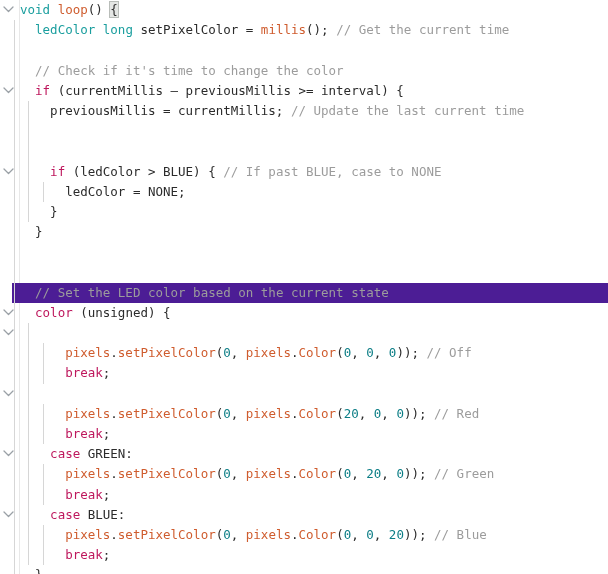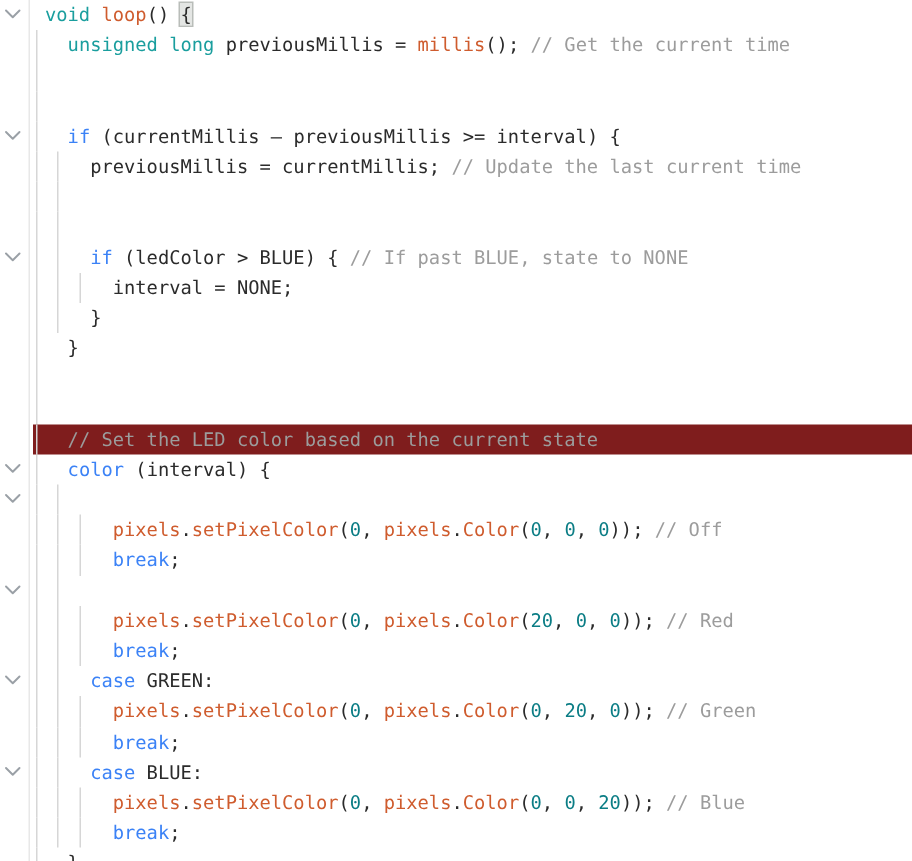--- a/index.html
+++ b/index.html
@@ -34,49 +34,49 @@
     left: 3px;
     width: 15px;
     height: 20.2px;
     cursor: pointer;
   }
   .fold svg { display: block; margin-top: 6px; }
 
   
   .code {
     position: absolute;
-    left: 22px; top: 0;
+    left: 12px; top: 0;
     right: 0;
     height: 574px;
   }
   .line {
     position: relative;
     height: 20.2px;
     white-space: pre;
     color: #2b2b2b;
   }
-  .line.hl { background: #7f1d1d; }
+  .line.hl { background: #4c1d95; }
 
   
   .guide {
     position: absolute;
     top: 0;
     width: 1px;
     height: 20.2px;
     background: #d6d6d6;
   }
   .g1 { left: 2px; }
   .g2 { left: 16px; }
   .g3 { left: 31px; }
 
   .txt { position: relative; padding-left: 8px; display: inline-block; }
 
   
   .k-type   { color: #1a9e9e; }          
-  .k-ctrl   { color: #3b82f6; }          
+  .k-ctrl   { color: #be185d; }          
   .fn       { color: #cf5c2e; }          
   .num      { color: #0b7d85; }          
   .cmt      { color: #9c9c9c; }          
   .plain    { color: #2b2b2b; }
   .brkt {
     background: #e4e6e4;
     outline: 1px solid #b9bdb9;
   }
 </style>
 </head>
@@ -120,35 +120,35 @@
         </svg>
       </div>
       <div class="fold" style="top: 505px;">
         <svg width="11" height="7" viewBox="0 0 11 7" fill="none" xmlns="http://www.w3.org/2000/svg">
           <path d="M1 1L5.5 5.5L10 1" stroke="#9aa0a6" stroke-width="1.3" stroke-linecap="round" stroke-linejoin="round"></path>
         </svg>
       </div>
     </div>
   <div class="code">
       <div class="line"><span class="txt"><span class="k-type">void</span><span class="plain"> </span><span class="fn">loop</span><span class="plain">() </span><span class="plain brkt">{</span></span></div>
-      <div class="line"><div class="guide g1"></div><span class="txt"><span class="plain">  </span><span class="k-type">unsigned</span><span class="plain"> </span><span class="k-type">long</span><span class="plain"> previousMillis = </span><span class="fn">millis</span><span class="plain">(); </span><span class="cmt">// Get the current time</span></span></div>
+      <div class="line"><div class="guide g1"></div><span class="txt"><span class="plain">  </span><span class="k-type">ledColor</span><span class="plain"> </span><span class="k-type">long</span><span class="plain"> setPixelColor = </span><span class="fn">millis</span><span class="plain">(); </span><span class="cmt">// Get the current time</span></span></div>
       <div class="line"><div class="guide g1"></div><span class="txt"></span></div>
-      <div class="line"><div class="guide g1"></div><span class="txt"><span class="plain">  </span></span></div>
+      <div class="line"><div class="guide g1"></div><span class="txt"><span class="plain">  </span><span class="cmt">// Check if it's time to change the color</span></span></div>
       <div class="line"><div class="guide g1"></div><span class="txt"><span class="plain">  </span><span class="k-ctrl">if</span><span class="plain"> (currentMillis – previousMillis &gt;= interval) {</span></span></div>
       <div class="line"><div class="guide g1"></div><div class="guide g2"></div><span class="txt"><span class="plain">    previousMillis = currentMillis; </span><span class="cmt">// Update the last current time</span></span></div>
       <div class="line"><div class="guide g1"></div><div class="guide g2"></div><span class="txt"></span></div>
       <div class="line"><div class="guide g1"></div><div class="guide g2"></div></div>
-      <div class="line"><div class="guide g1"></div><div class="guide g2"></div><span class="txt"><span class="plain">    </span><span class="k-ctrl">if</span><span class="plain"> (ledColor &gt; BLUE) { </span><span class="cmt">// If past BLUE, state to NONE</span></span></div>
-      <div class="line"><div class="guide g1"></div><div class="guide g2"></div><div class="guide g3"></div><span class="txt"><span class="plain">      interval = NONE;</span></span></div>
+      <div class="line"><div class="guide g1"></div><div class="guide g2"></div><span class="txt"><span class="plain">    </span><span class="k-ctrl">if</span><span class="plain"> (ledColor &gt; BLUE) { </span><span class="cmt">// If past BLUE, case to NONE</span></span></div>
+      <div class="line"><div class="guide g1"></div><div class="guide g2"></div><div class="guide g3"></div><span class="txt"><span class="plain">      ledColor = NONE;</span></span></div>
       <div class="line"><div class="guide g1"></div><div class="guide g2"></div><span class="txt"><span class="plain">    }</span></span></div>
       <div class="line"><div class="guide g1"></div><span class="txt"><span class="plain">  }</span></span></div>
       <div class="line"><div class="guide g1"></div><span class="txt"></span></div>
       <div class="line"><div class="guide g1"></div><span class="txt"></span></div>
       <div class="line hl"><div class="guide g1"></div><span class="txt"><span class="plain">  </span><span class="cmt">// Set the LED color based on the current state</span></span></div>
-      <div class="line"><div class="guide g1"></div><span class="txt"><span class="plain">  </span><span class="k-ctrl">color</span><span class="plain"> (interval) {</span></span></div>
+      <div class="line"><div class="guide g1"></div><span class="txt"><span class="plain">  </span><span class="k-ctrl">color</span><span class="plain"> (unsigned) {</span></span></div>
       <div class="line"><div class="guide g1"></div><div class="guide g2"></div></div>
       <div class="line"><div class="guide g1"></div><div class="guide g2"></div><div class="guide g3"></div><span class="txt"><span class="plain">      </span><span class="fn">pixels</span><span class="plain">.</span><span class="fn">setPixelColor</span><span class="plain">(</span><span class="num">0</span><span class="plain">, </span><span class="fn">pixels</span><span class="plain">.</span><span class="fn">Color</span><span class="plain">(</span><span class="num">0</span><span class="plain">, </span><span class="num">0</span><span class="plain">, </span><span class="num">0</span><span class="plain">)); </span><span class="cmt">// Off</span></span></div>
       <div class="line"><div class="guide g1"></div><div class="guide g2"></div><div class="guide g3"></div><span class="txt"><span class="plain">      </span><span class="k-ctrl">break</span><span class="plain">;</span></span></div>
       <div class="line"><div class="guide g1"></div><div class="guide g2"></div></div>
       <div class="line"><div class="guide g1"></div><div class="guide g2"></div><div class="guide g3"></div><span class="txt"><span class="plain">      </span><span class="fn">pixels</span><span class="plain">.</span><span class="fn">setPixelColor</span><span class="plain">(</span><span class="num">0</span><span class="plain">, </span><span class="fn">pixels</span><span class="plain">.</span><span class="fn">Color</span><span class="plain">(</span><span class="num">20</span><span class="plain">, </span><span class="num">0</span><span class="plain">, </span><span class="num">0</span><span class="plain">)); </span><span class="cmt">// Red</span></span></div>
       <div class="line"><div class="guide g1"></div><div class="guide g2"></div><div class="guide g3"></div><span class="txt"><span class="plain">      </span><span class="k-ctrl">break</span><span class="plain">;</span></span></div>
       <div class="line"><div class="guide g1"></div><div class="guide g2"></div><span class="txt"><span class="plain">    </span><span class="k-ctrl">case</span><span class="plain"> GREEN:</span></span></div>
       <div class="line"><div class="guide g1"></div><div class="guide g2"></div><div class="guide g3"></div><span class="txt"><span class="plain">      </span><span class="fn">pixels</span><span class="plain">.</span><span class="fn">setPixelColor</span><span class="plain">(</span><span class="num">0</span><span class="plain">, </span><span class="fn">pixels</span><span class="plain">.</span><span class="fn">Color</span><span class="plain">(</span><span class="num">0</span><span class="plain">, </span><span class="num">20</span><span class="plain">, </span><span class="num">0</span><span class="plain">)); </span><span class="cmt">// Green</span></span></div>
       <div class="line"><div class="guide g1"></div><div class="guide g2"></div><div class="guide g3"></div><span class="txt"><span class="plain">      </span><span class="k-ctrl">break</span><span class="plain">;</span></span></div>
       <div class="line"><div class="guide g1"></div><div class="guide g2"></div><span class="txt"><span class="plain">    </span><span class="k-ctrl">case</span><span class="plain"> BLUE:</span></span></div>

